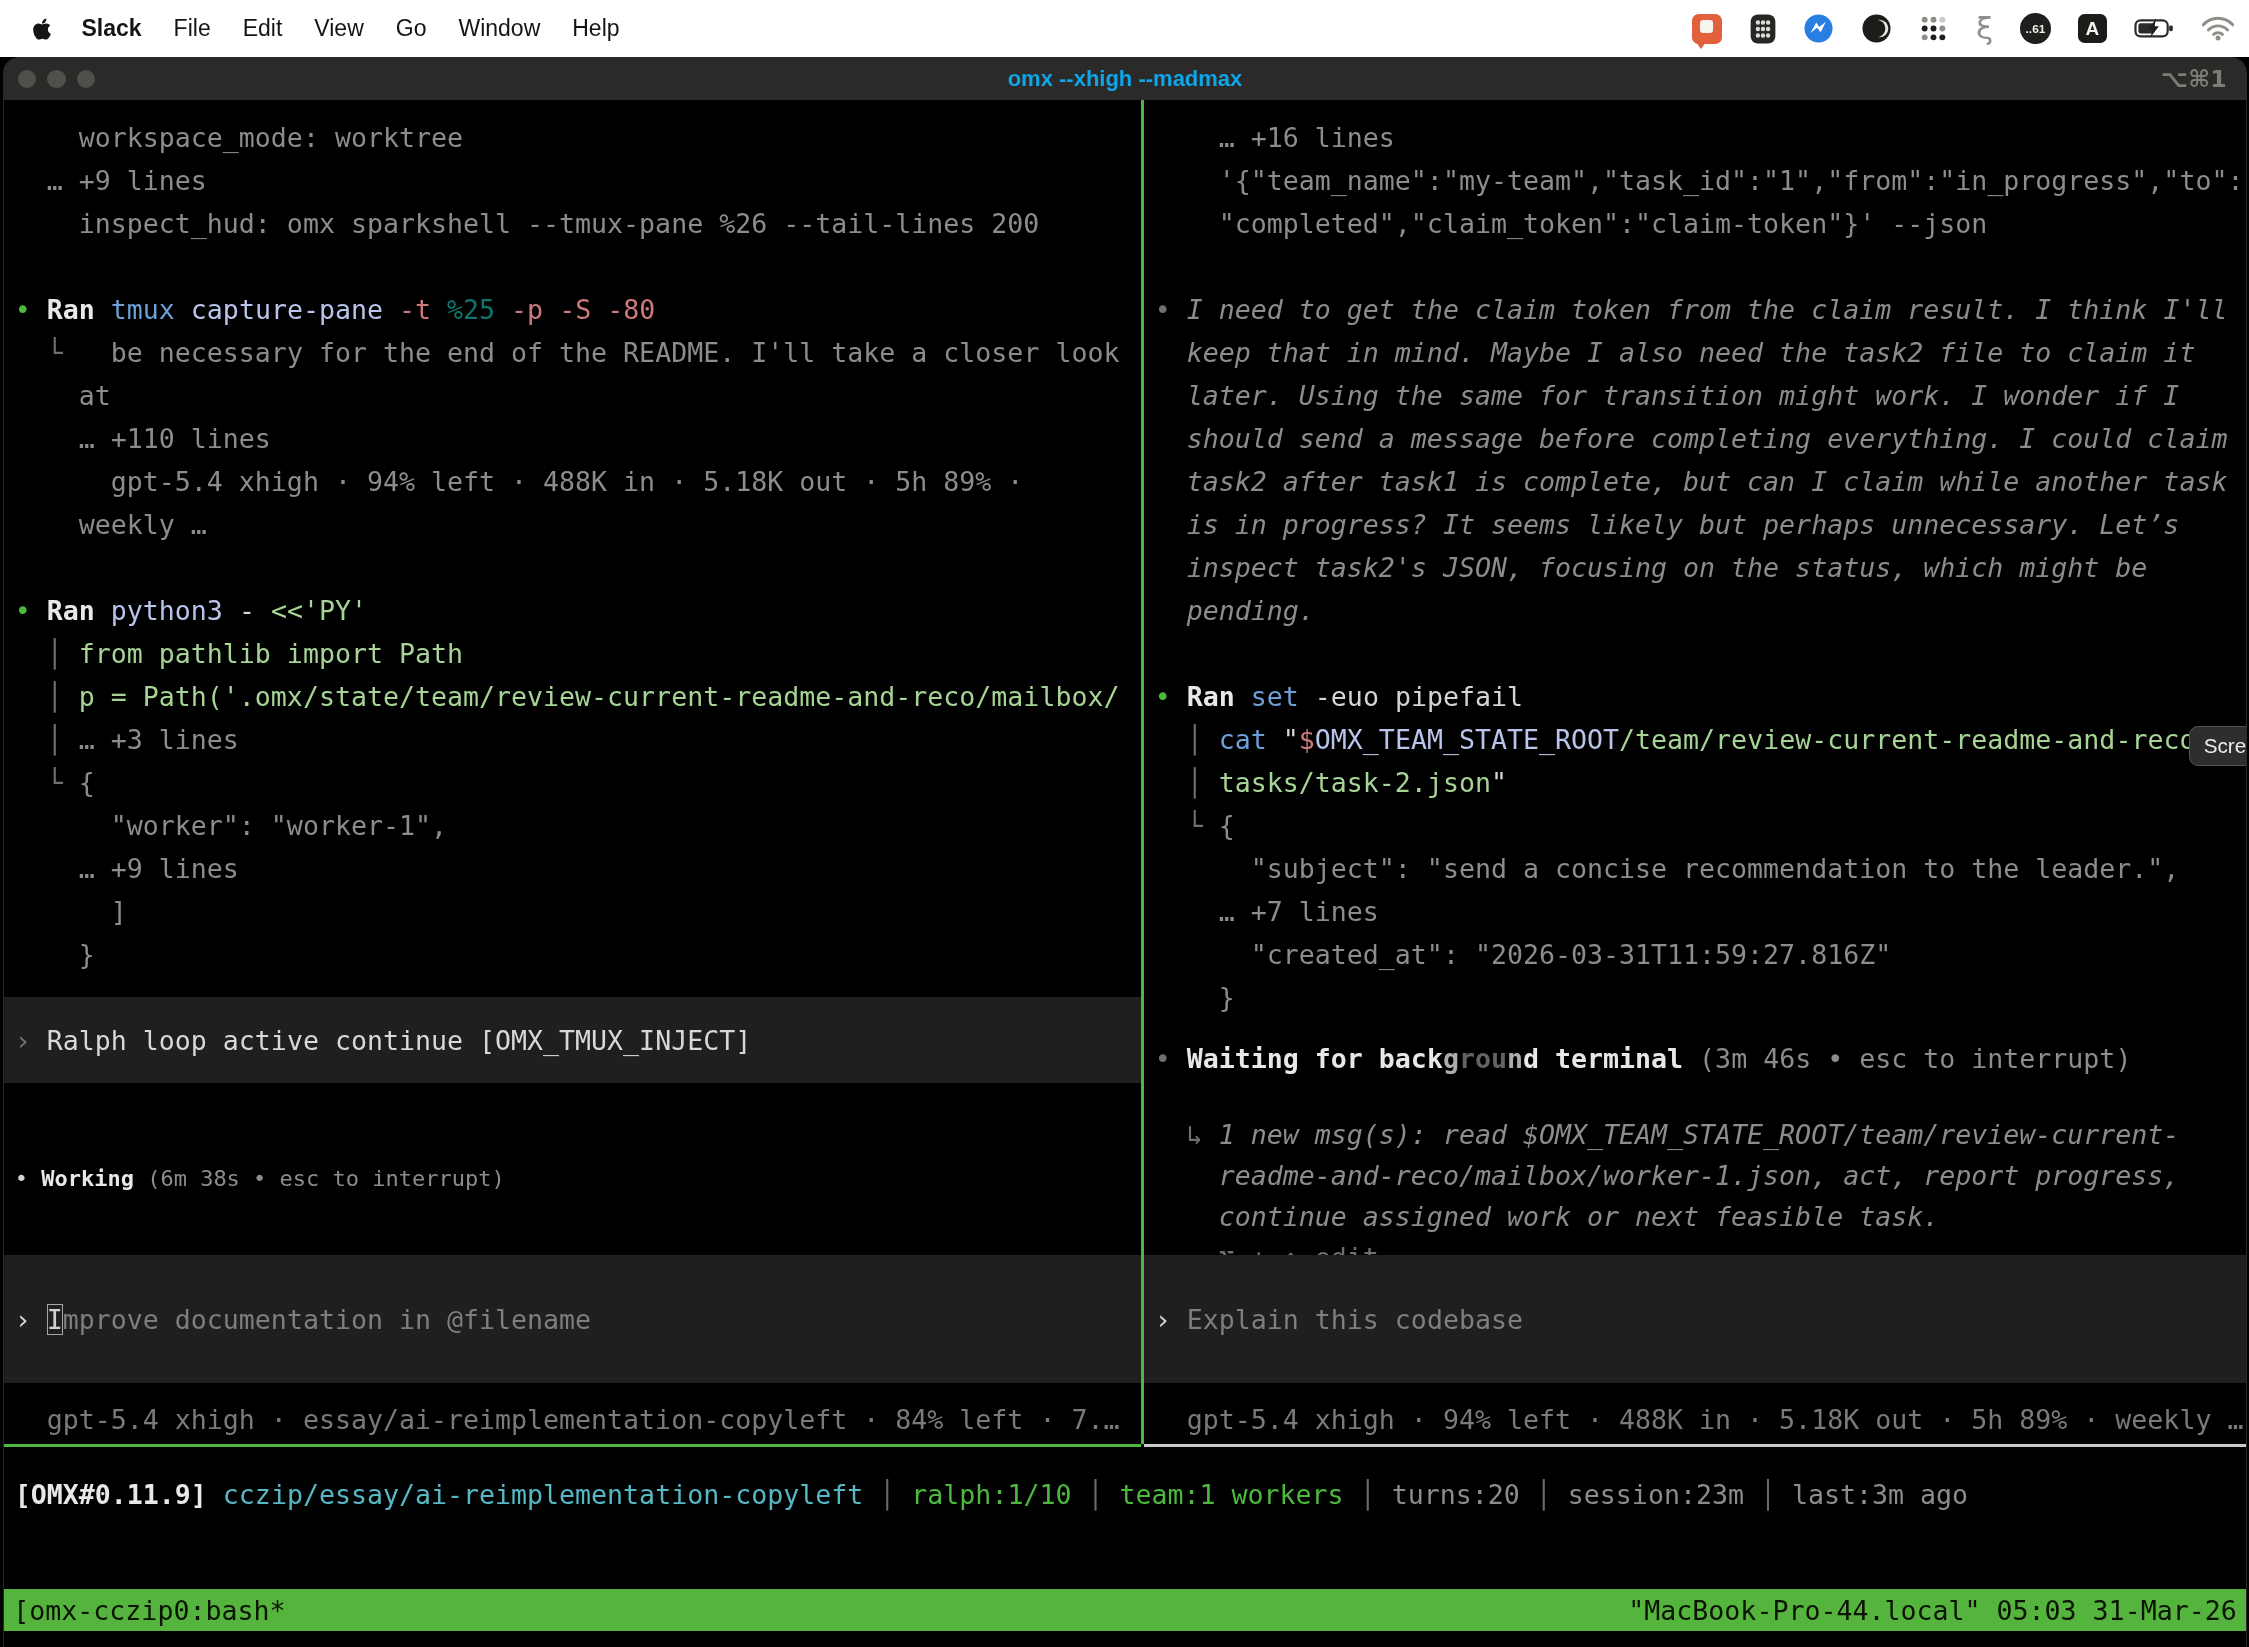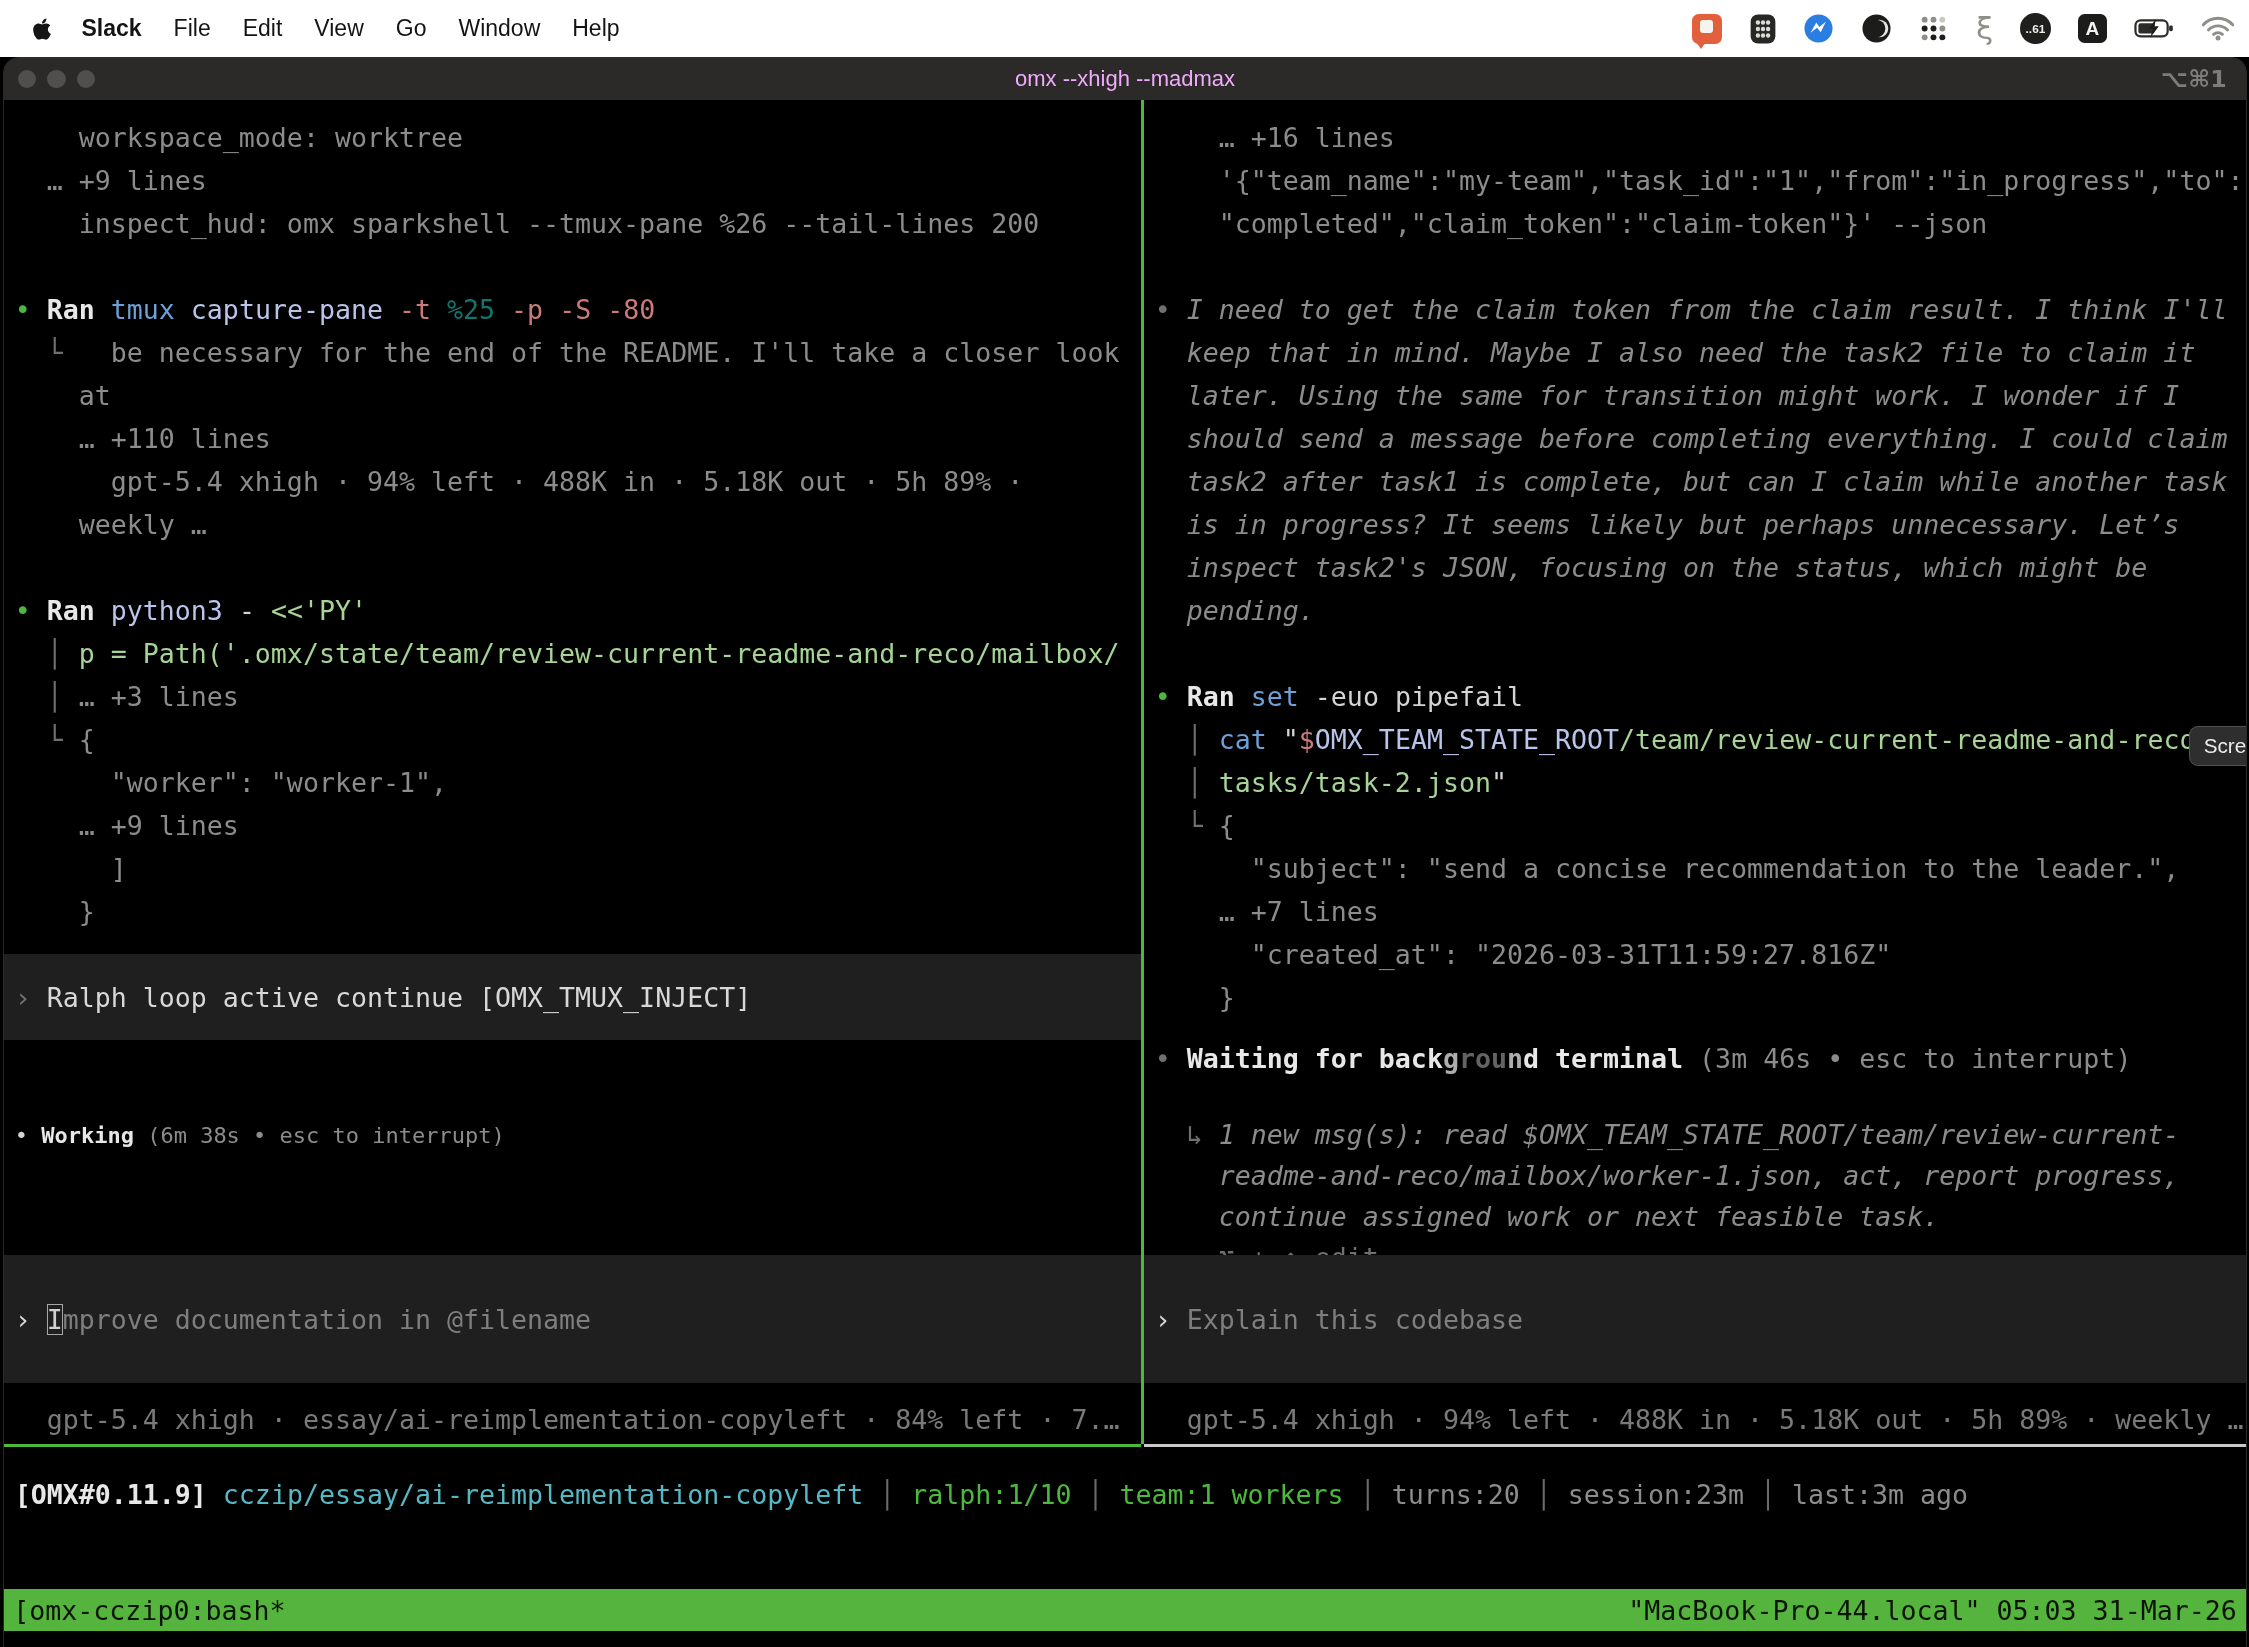--- a/index.html
+++ b/index.html
@@ -25,21 +25,21 @@
   .icon-akey{width:29.5px;height:29.5px;border-radius:6.6px;background:#1c1c1a;color:#f4f3ee;
        display:flex;align-items:center;justify-content:center;font-size:19px;font-weight:bold;}
   .icon-squiggle{font-family:"DejaVu Sans",sans-serif;font-size:31px;color:#8f8e88;line-height:31px;}
 
   
   .window{position:absolute;left:4.4px;right:4.4px;top:58px;bottom:0;background:#000;
           border-radius:14.8px 14.8px 0 0;overflow:hidden;box-shadow:0 0 0 0.7px #3c3b39;}
   .titlebar{height:42px;background:#2b2a28;position:relative;display:flex;align-items:center;justify-content:center;}
   .tl-dots{position:absolute;left:13.3px;top:0;height:42px;display:flex;align-items:center;gap:11px;}
   .tl-dot{width:18.5px;height:18.5px;border-radius:50%;background:#504f4c;}
-  .wtitle{font-family:"Liberation Sans",sans-serif;font-weight:normal;font-size:22px;color:#f0abfc;}
+  .wtitle{font-family:"Liberation Sans",sans-serif;font-weight:bold;font-size:22px;color:#0ea5e9;}
   .wshortcut{position:absolute;right:19px;font-family:"DejaVu Sans",sans-serif;
              font-size:23.6px;color:#7e7c79;font-weight:bold;}
 
   
   .term{position:absolute;top:42px;left:0;right:0;bottom:0;background:#000;}
   .pane{position:absolute;top:0;height:1344px;overflow:hidden;}
   .pane-left{left:0;width:1137px;}
   .pane-right{left:1140px;width:1110px;}
   .flow{padding:16px 0 0 10.3px;}
   .ln{height:43px;line-height:43px;font-size:26.6px;white-space:pre;overflow:hidden;}
@@ -195,20 +195,21 @@
           <div class="ln"><span class="c-g">    inspect_hud: omx sparkshell --tmux-pane %26 --tail-lines 200</span></div>
           <div class="ln"></div>
           <div class="ln"><span class="c-G">• </span><span class="c-w">Ran</span><span class="c-g"> </span><span class="c-b">tmux</span><span class="c-g"> </span><span class="c-p">capture-pane</span><span class="c-g"> </span><span class="c-r">-t</span><span class="c-g"> </span><span class="c-o">%25</span><span class="c-g"> </span><span class="c-r">-p</span><span class="c-g"> </span><span class="c-r">-S</span><span class="c-g"> </span><span class="c-r">-80</span></div>
           <div class="ln"><span class="c-d">  └</span><span class="c-g">   be necessary for the end of the README. I'll take a closer look</span></div>
           <div class="ln"><span class="c-g">    at</span></div>
           <div class="ln"><span class="c-g">    … +110 lines</span></div>
           <div class="ln"><span class="c-g">      gpt-5.4 xhigh · 94% left · 488K in · 5.18K out · 5h 89% ·</span></div>
           <div class="ln"><span class="c-g">    weekly …</span></div>
           <div class="ln"></div>
           <div class="ln"><span class="c-G">• </span><span class="c-w">Ran</span><span class="c-g"> </span><span class="c-p">python3</span><span class="c-g"> </span><span class="c-W">-</span><span class="c-g"> </span><span class="c-s">&lt;&lt;'PY'</span></div>
+          <div class="ln"><span class="c-d">  │ </span><span class="c-s">from pathlib import Path</span></div>
           <div class="ln"><span class="c-d">  │ </span><span class="c-s">p = Path('.omx/state/team/review-current-readme-and-reco/mailbox/</span></div>
           <div class="ln"><span class="c-d">  │ </span><span class="c-g">… +3 lines</span></div>
           <div class="ln"><span class="c-d">  └ </span><span class="c-g">{</span></div>
           <div class="ln"><span class="c-g">      "worker": "worker-1",</span></div>
           <div class="ln"><span class="c-g">    … +9 lines</span></div>
           <div class="ln"><span class="c-g">      ]</span></div>
           <div class="ln"><span class="c-g">    }</span></div>
         </div>
       <div class="qbox">
         <span><span class="c-d">› </span><span class="c-lt">Ralph loop active continue [OMX_TMUX_INJECT]</span></span>

